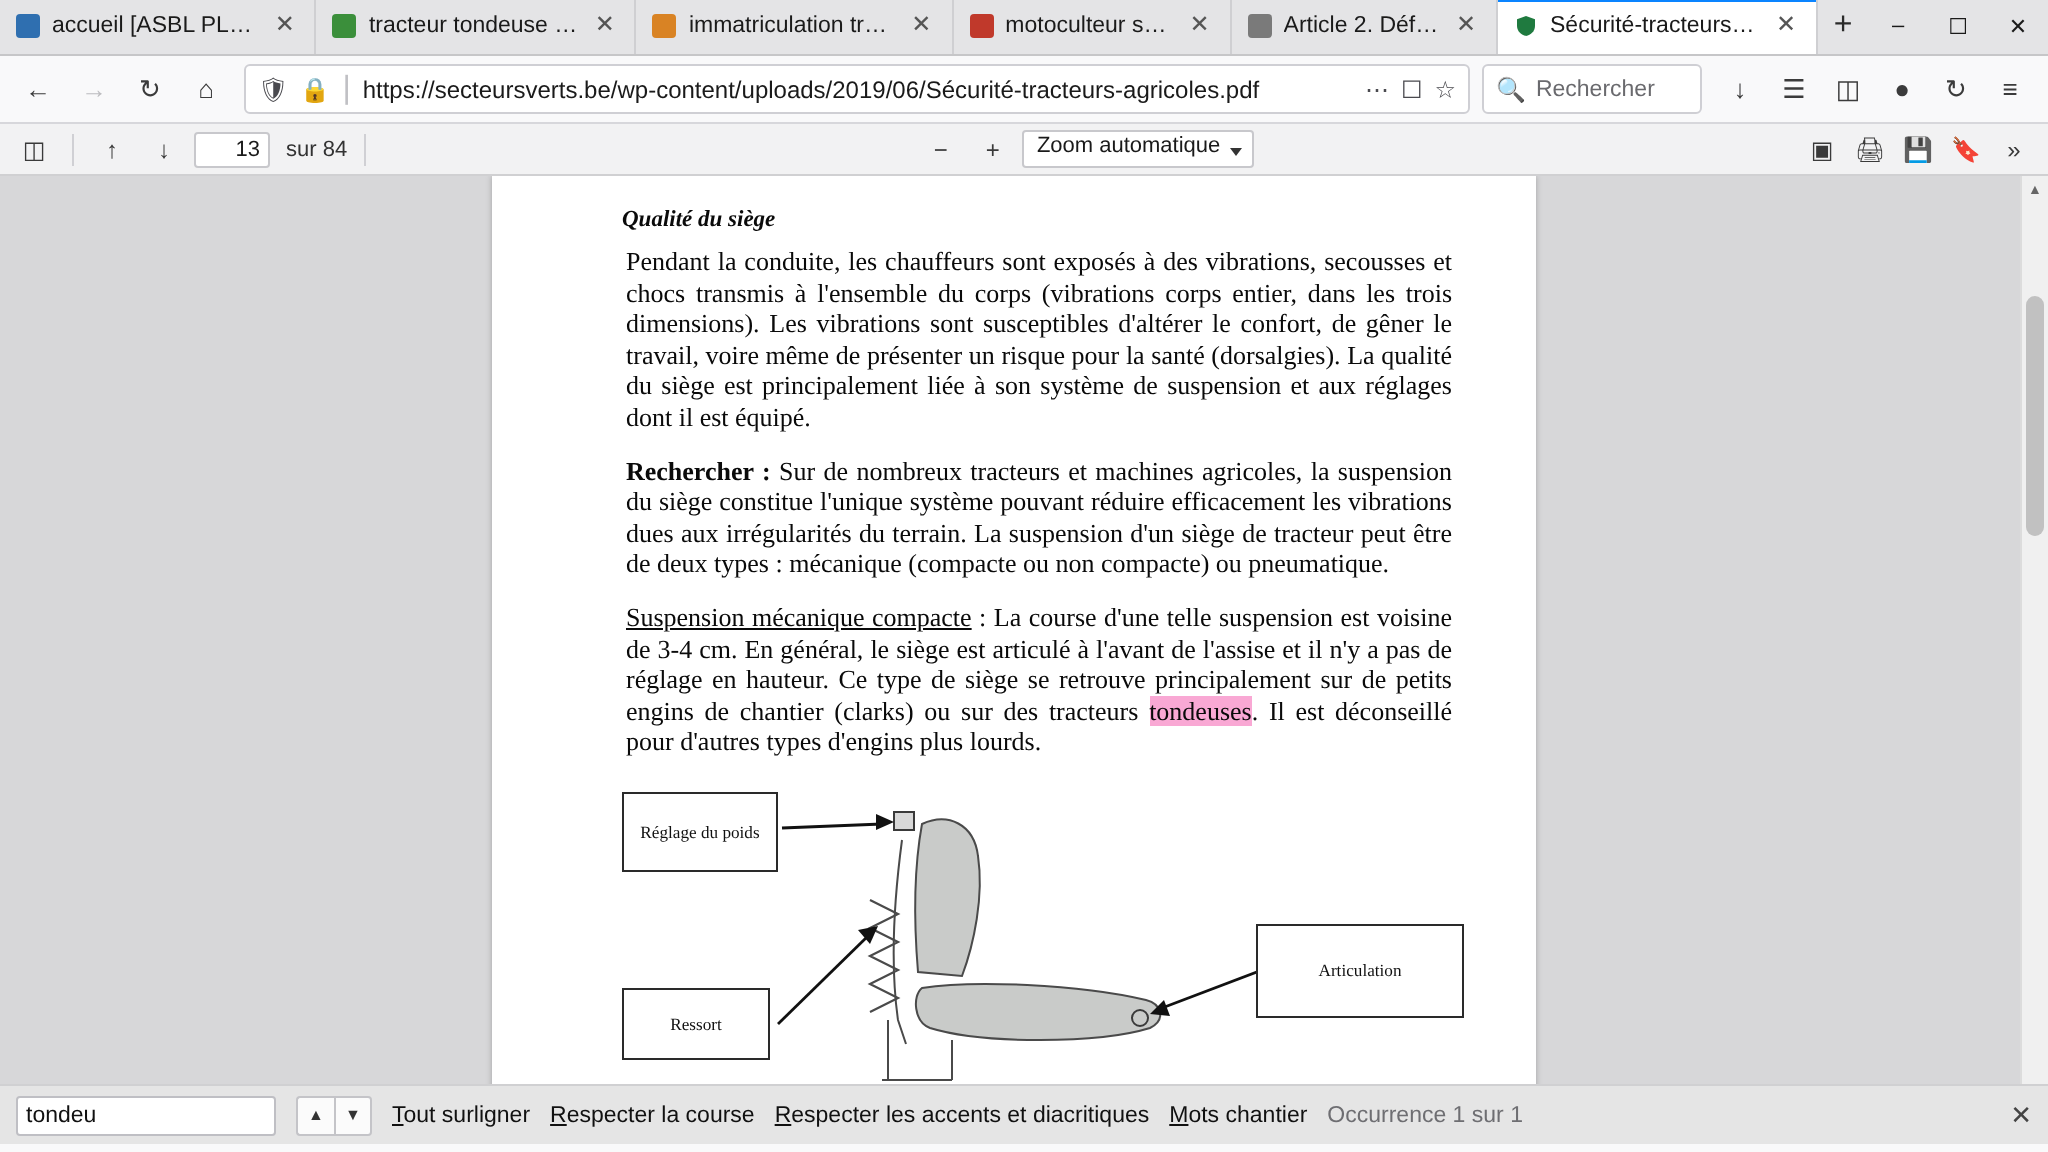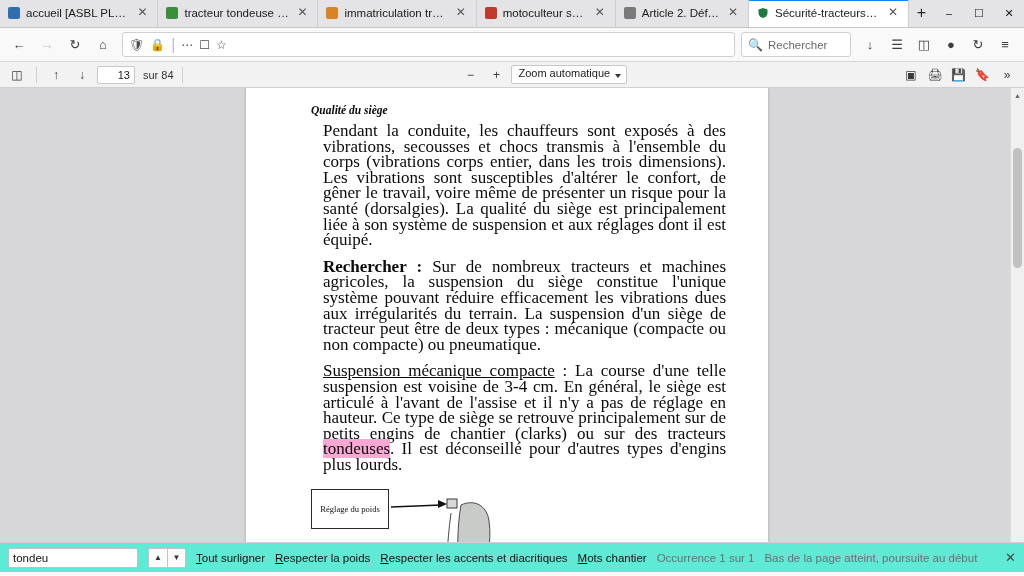--- a/index.html
+++ b/index.html
@@ -229,23 +229,23 @@
     color: #0a0a0a;
   }
   h4.secttitle {
     font-family: "Liberation Serif", serif;
     font-style: italic;
     font-weight: bold;
     font-size: 11.5px;
     margin: 0 0 7px 0;
   }
   p.para {
-    font-size: 17px;
+    font-size: 13px;
     line-height: 15.6px;
-    margin: 0 0 11px 12px;
+    margin: 0 0 11px 2px;
     text-align: justify;
   }
   p.para b { font-weight: bold; }
   .uline { text-decoration: underline; }
   .hl { background: #f9a8d4; }
 
   
   .figure {
     position: relative;
     height: 190px;
@@ -283,21 +283,21 @@
     left: 2px; right: 2px;
     top: 60px;
     height: 120px;
     background: #c1c1c1;
     border-radius: 5px;
   }
 
   
   .findbar {
     height: 30px;
-    background: #5eead4;
+    background: #e5e5e5;
     border-top: 1px solid #d0d0d2;
     display: flex;
     align-items: center;
     padding: 0 8px;
     gap: 10px;
     font-size: 11.5px;
     color: #1a1a1a;
   }
   .findinput {
     width: 130px; height: 20px;
@@ -384,20 +384,21 @@
 <div class="navbar">
   <div class="navbtn">←</div>
   <div class="navbtn disabled">→</div>
   <div class="navbtn">↻</div>
   <div class="navbtn">⌂</div>
 
   <div class="urlbar">
     <span class="icon-sm">🛡</span>
     <span class="icon-sm">🔒</span>
     <span class="sep">|</span>
+    <span class="url-text">https://secteursverts.be/wp-content/uploads/2019/06/Sécurité-tracteurs-agricoles.pdf</span>
     <span class="icon-sm">⋯</span>
     <span class="icon-sm">☐</span>
     <span class="icon-sm">☆</span>
   </div>
 
   <div class="searchbar">
     <span class="icon-sm">🔍</span>
     <span>Rechercher</span>
   </div>
 
@@ -497,19 +498,18 @@
   </div>
 </div>
 
 <div class="findbar">
   <div class="findinput">tondeu</div>
   <div class="findnav">
     <div>▲</div>
     <div>▼</div>
   </div>
   <div class="findopt"><span class="ul1">T</span><span>out surligner</span></div>
-  <div class="findopt"><span class="ul1">R</span><span>especter la poids</span></div>
+  <div class="findopt"><span class="ul1">R</span><span>especter la course</span></div>
   <div class="findopt"><span class="ul1">R</span><span>especter les accents et diacritiques</span></div>
   <div class="findopt"><span class="ul1">M</span><span>ots chantier</span></div>
   <div class="findstatus">Occurrence 1 sur 1</div>
-  <div class="findstatus">Bas de la page atteint, poursuite au début</div>
   <div class="findclose">✕</div>
 </div>
 
 </body></html>

